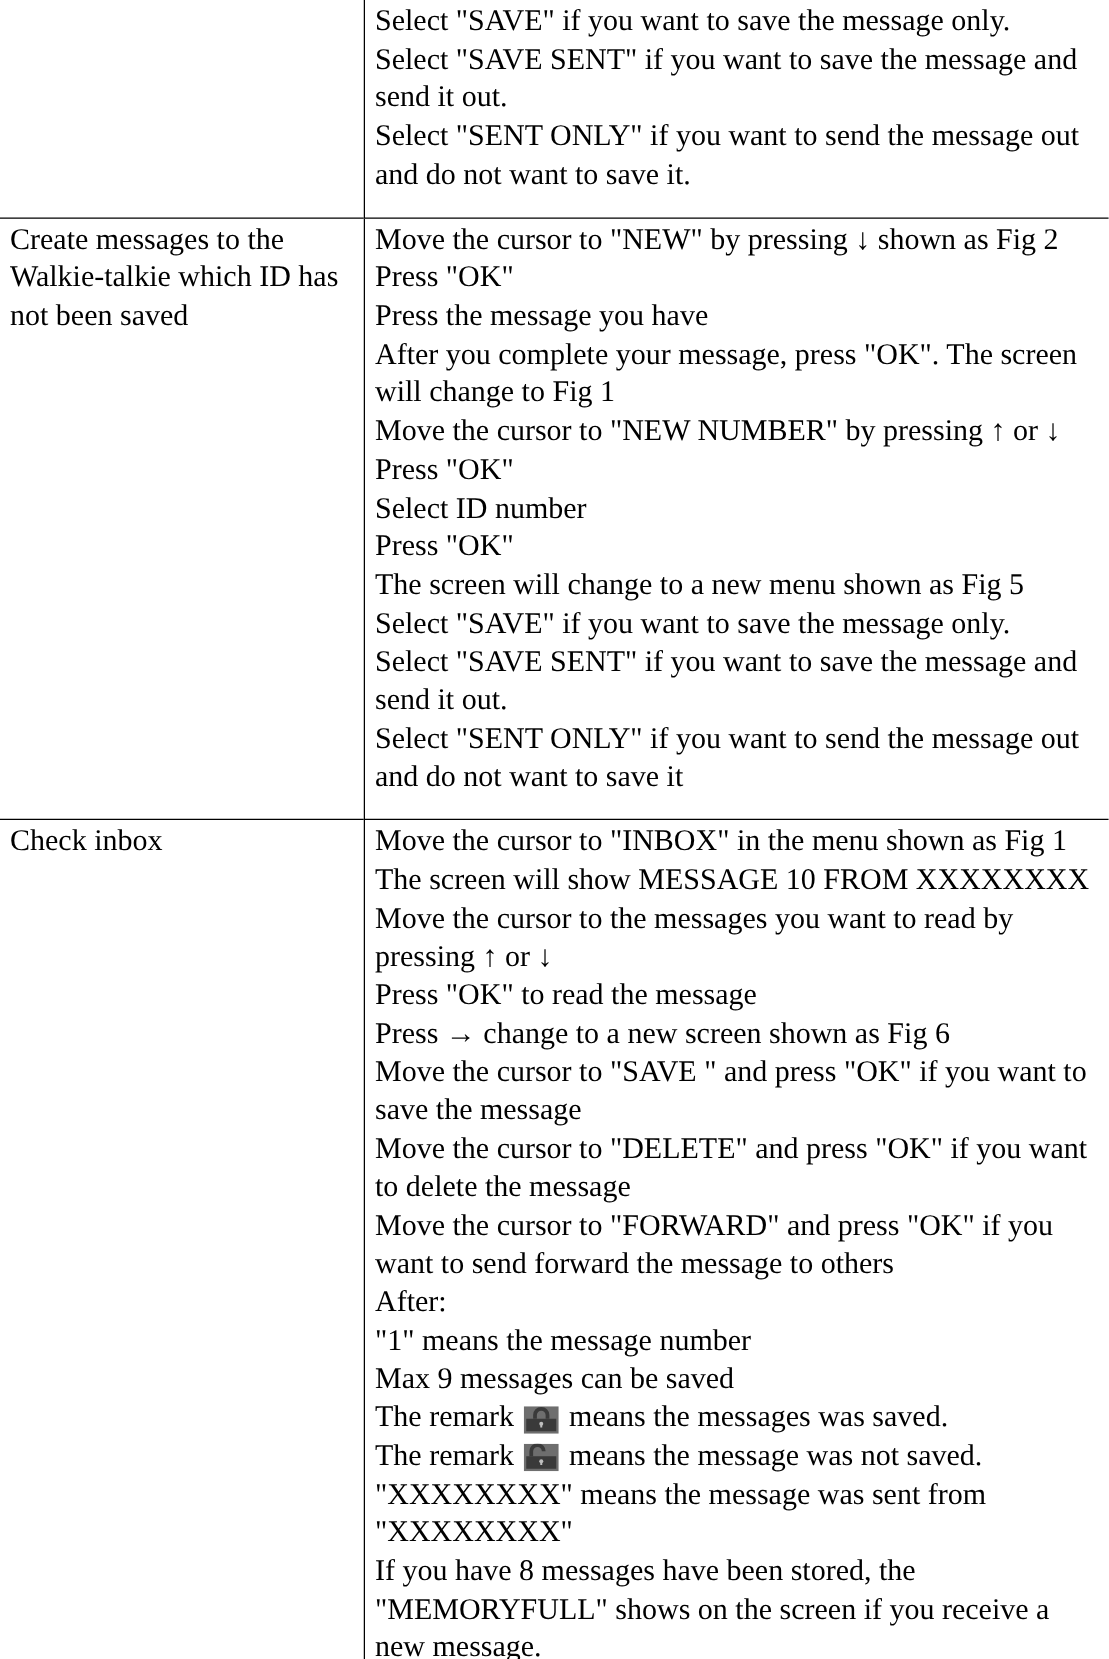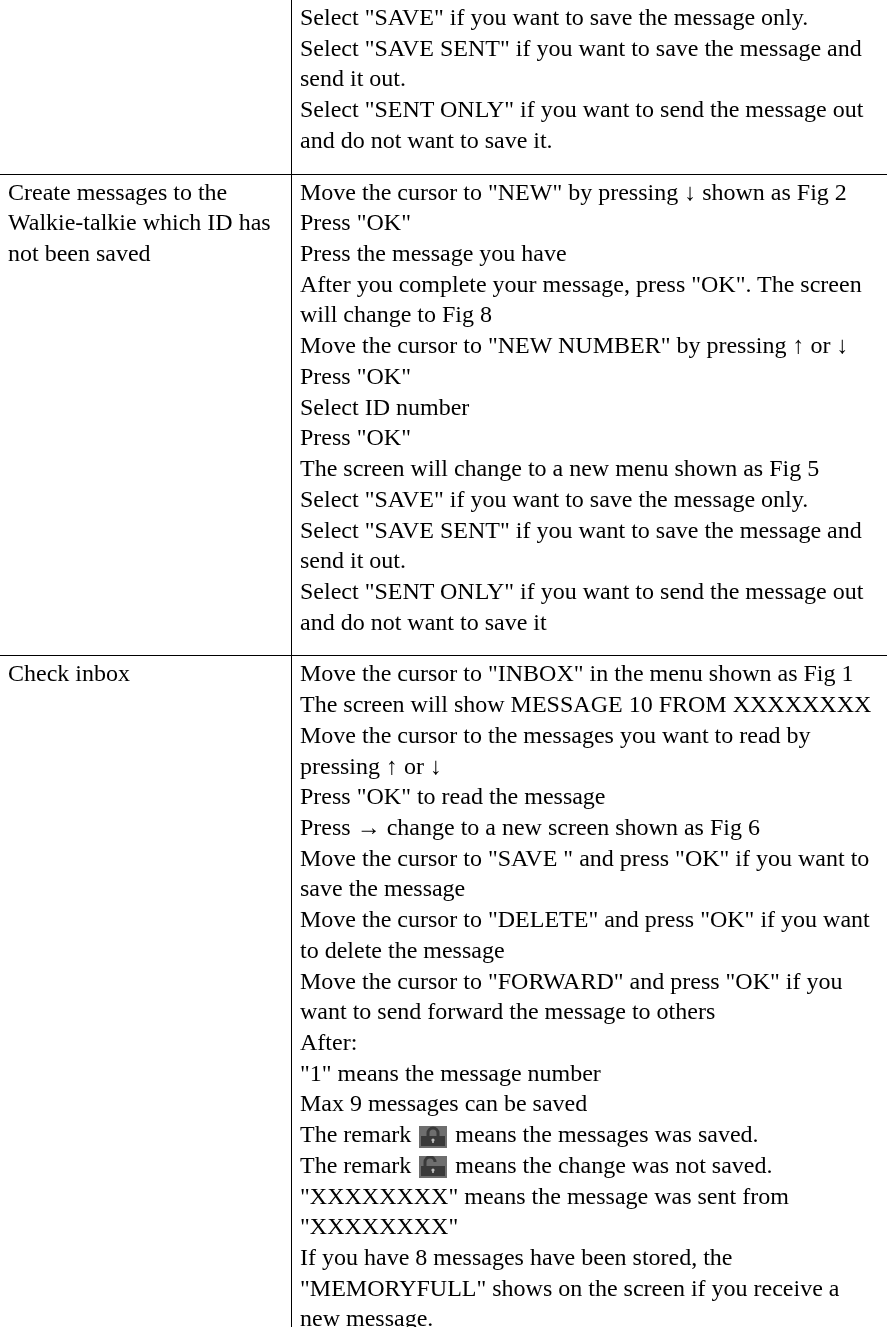--- a/index.html
+++ b/index.html
@@ -60,21 +60,21 @@
   </tr>
 
   <tr class="bordered">
     <td class="left">
       <div class="line">Create messages to the Walkie-talkie which ID has not been saved</div>
     </td>
     <td>
       <div class="line">Move the cursor to "NEW" by pressing ↓ shown as Fig 2</div>
       <div class="line">Press "OK"</div>
       <div class="line">Press the message you have</div>
-      <div class="line">After you complete your message, press "OK".  The screen will change to Fig 8</div>
+      <div class="line">After you complete your message, press "OK".  The screen will change to Fig 1</div>
       <div class="line">Move the cursor to "NEW NUMBER" by pressing ↑ or ↓</div>
       <div class="line">Press "OK"</div>
       <div class="line">Select ID number</div>
       <div class="line">Press "OK"</div>
       <div class="line">The screen will change to a new menu shown as Fig 5</div>
       <div class="line">Select "SAVE" if you want to save the message only.</div>
       <div class="line">Select "SAVE SENT" if you want to save the message and send it out.</div>
       <div class="line">Select "SENT ONLY" if you want to send the message out and do not want to save it</div>
     </td>
   </tr>
@@ -114,21 +114,21 @@
         <span>The remark </span>
         <span class="lock-icon">
           <svg viewBox="0 0 28 22" width="28" height="22">
             <rect x="0" y="0" width="28" height="22" fill="#6e6e6e"></rect>
             <rect x="2" y="10" width="24" height="10" fill="#3a3a3a"></rect>
             <path d="M6 10 V6 a5 5 0 0 1 10 0" fill="none" stroke="#3a3a3a" stroke-width="3"></path>
             <circle cx="14" cy="14" r="1.6" fill="#bfbfbf"></circle>
             <rect x="13.2" y="14" width="1.6" height="3" fill="#bfbfbf"></rect>
           </svg>
         </span>
-        <span> means the change was not saved.</span>
+        <span> means the message was not saved.</span>
       </div>
 
       <div class="line">"XXXXXXXX" means the message was sent from "XXXXXXXX"</div>
       <div class="line">If you have 8 messages have been stored, the "MEMORYFULL" shows on the screen if you receive a new message.</div>
     </td>
   </tr>
 </tbody>
   </table>
 
 </body></html>

